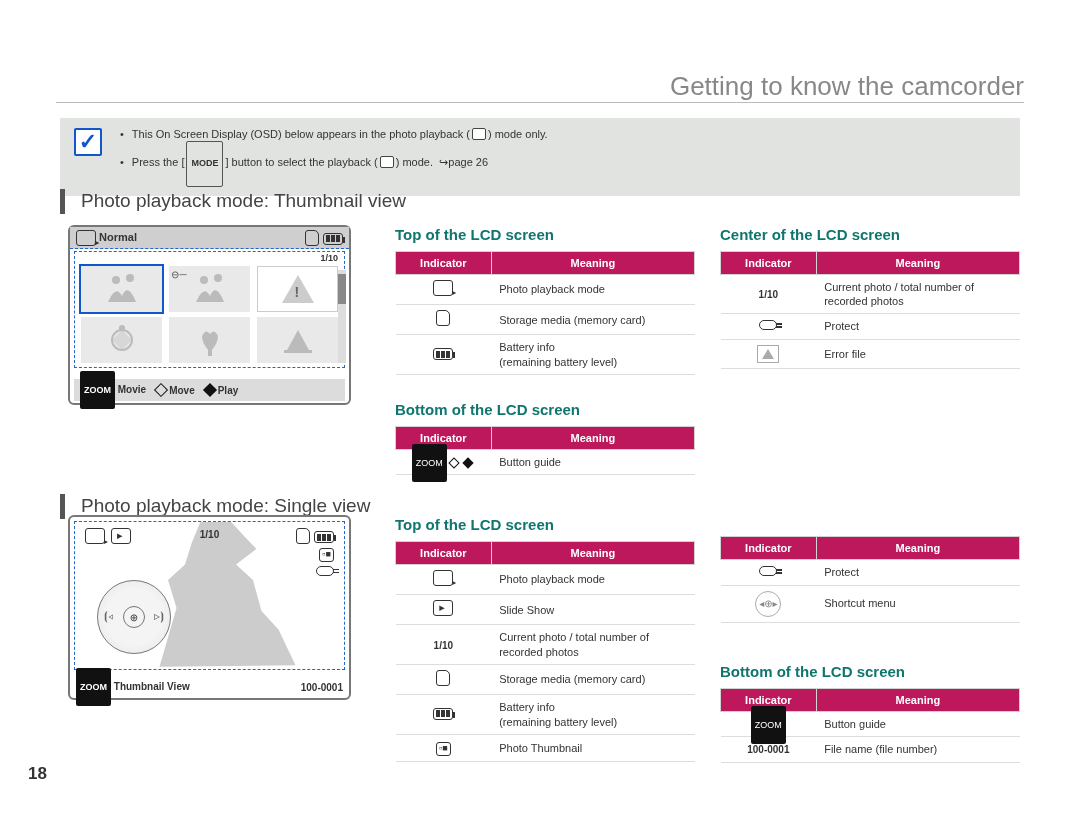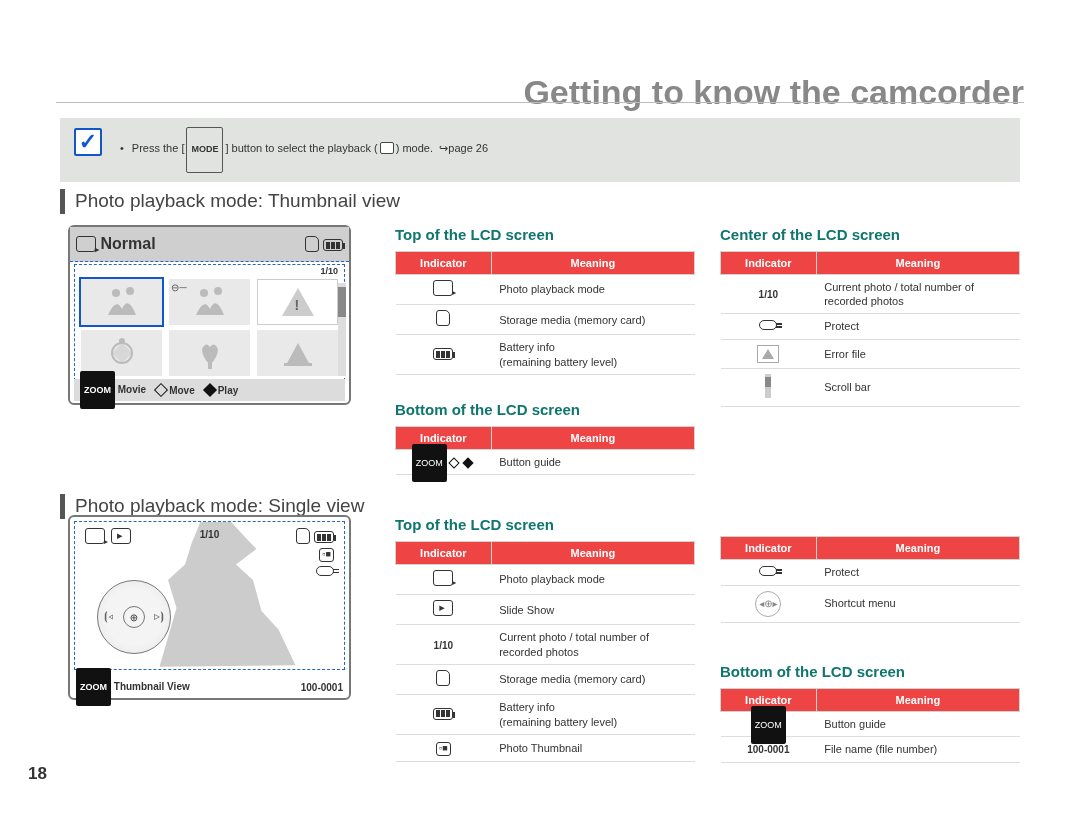--- a/index.html
+++ b/index.html
@@ -10,22 +10,22 @@
     height: 825px;
     position: relative;
     color: #333;
     font-size: 12px;
     line-height: 1.3;
   }
   .page-title {
     position: absolute;
     top: 70px;
     right: 56px;
-    font-size: 34px;
-    font-weight: 700;
+    font-size: 26px;
+    font-weight: 400;
     color: #888;
   }
   .title-rule {
     position: absolute;
     top: 102px;
     left: 56px; right: 56px;
     border-top: 1px solid #bbb;
   }
   .note-box {
     position: absolute;
@@ -64,39 +64,39 @@
     width:14px;height:12px;
     border:1px solid #444;border-radius:2px;
     vertical-align:-2px;
     margin:0 2px;
     background:#fff;
   }
 
   .section-head {
     position: absolute;
     border-left: 5px solid #555;
-    padding-left: 10px;
+    padding-left: 16px;
     font-size: 19px;
     font-weight: 400;
     color: #444;
   }
   #sh1 { top: 189px; left: 60px; }
   #sh2 { top: 494px; left: 60px; }
 
   
   .lcd1 {
     position: absolute;
     top: 225px; left: 68px;
     width: 283px; height: 180px;
     border: 2px solid #777; border-radius: 6px;
     background: #fff;
   }
   .lcd1-top {
-    height: 35px; background:#cfcfcf;
-    font-size: 16px; font-weight:bold;
+    height: 22px; background:#cfcfcf;
+    font-size: 11px; font-weight:bold;
     padding: 3px 6px;
     display:flex; align-items:center;
     border-bottom:1px dashed #26c;
   }
   .lcd1-top .right { margin-left:auto; display:flex; gap:4px; align-items:center;}
   .grid-area {
     border:1.5px dashed #26c;
     margin:2px 4px;
     padding: 14px 6px 4px 6px;
     position:relative;
@@ -181,21 +181,21 @@
     font-size:10px; font-weight:bold;
   }
 
   .col-right-a { position:absolute; left:395px; width:300px; }
   .col-right-b { position:absolute; left:720px; width:300px; }
   .sub-head { font-weight:bold; font-size:15px; color:#0f766e; margin-bottom:6px; }
   table.ind {
     width:100%; border-collapse:collapse; font-size:11px;
   }
   table.ind th {
-    background:#ef4444; color:#fff; font-weight:bold; padding:4px 8px; text-align:center;
+    background:#be185d; color:#fff; font-weight:bold; padding:4px 8px; text-align:center;
     border:1px solid #d0d3d0;
   }
   table.ind th.meaning { width:68%; }
   table.ind td {
     border-bottom:1px solid #ddd; padding:5px 8px; vertical-align:middle;
   }
   table.ind td.icon-cell { text-align:center; width:80px; }
 
   .ic {
     display:inline-block; width:20px;height:16px;
@@ -226,20 +226,21 @@
 </style>
 </head>
 <body>
 
 <div class="page-title">Getting to know the camcorder</div>
 <div class="title-rule"></div>
 
 <div class="note-box">
   <div class="note-icon">✓</div>
   <ul>
+    <li>This On Screen Display (OSD) below appears in the photo playback (<span class="mini-icon"></span>) mode only.</li>
     <li>Press the [<span class="mode-box">MODE</span>] button to select the playback (<span class="mini-icon"></span>) mode. &nbsp;↪page 26</li>
   </ul>
 </div>
 
 <div id="sh1" class="section-head">Photo playback mode: Thumbnail view</div>
 
 <div class="lcd1">
   <div class="lcd1-top">
     <span class="ic photo"></span>&nbsp;
     <span>Normal</span>
@@ -355,24 +356,20 @@
     <tr>
           <td class="icon-cell"><span class="key-ic"></span></td>
           <td>Protect</td>
         </tr>
     <tr>
           <td class="icon-cell"><span class="warn-ic">
               <span></span>
             </span></td>
           <td>Error file</td>
         </tr>
-    <tr>
-          <td class="icon-cell"><span class="scrl-ic"></span></td>
-          <td>Scroll bar</td>
-        </tr>
   </tbody>
     </table>
 </div>
 
 <div id="sh2" class="section-head">Photo playback mode: Single view</div>
 
 <div class="lcd2">
   <div class="lcd2-inner">
     <div class="silhouette"></div>
     <div class="lcd2-tl">

